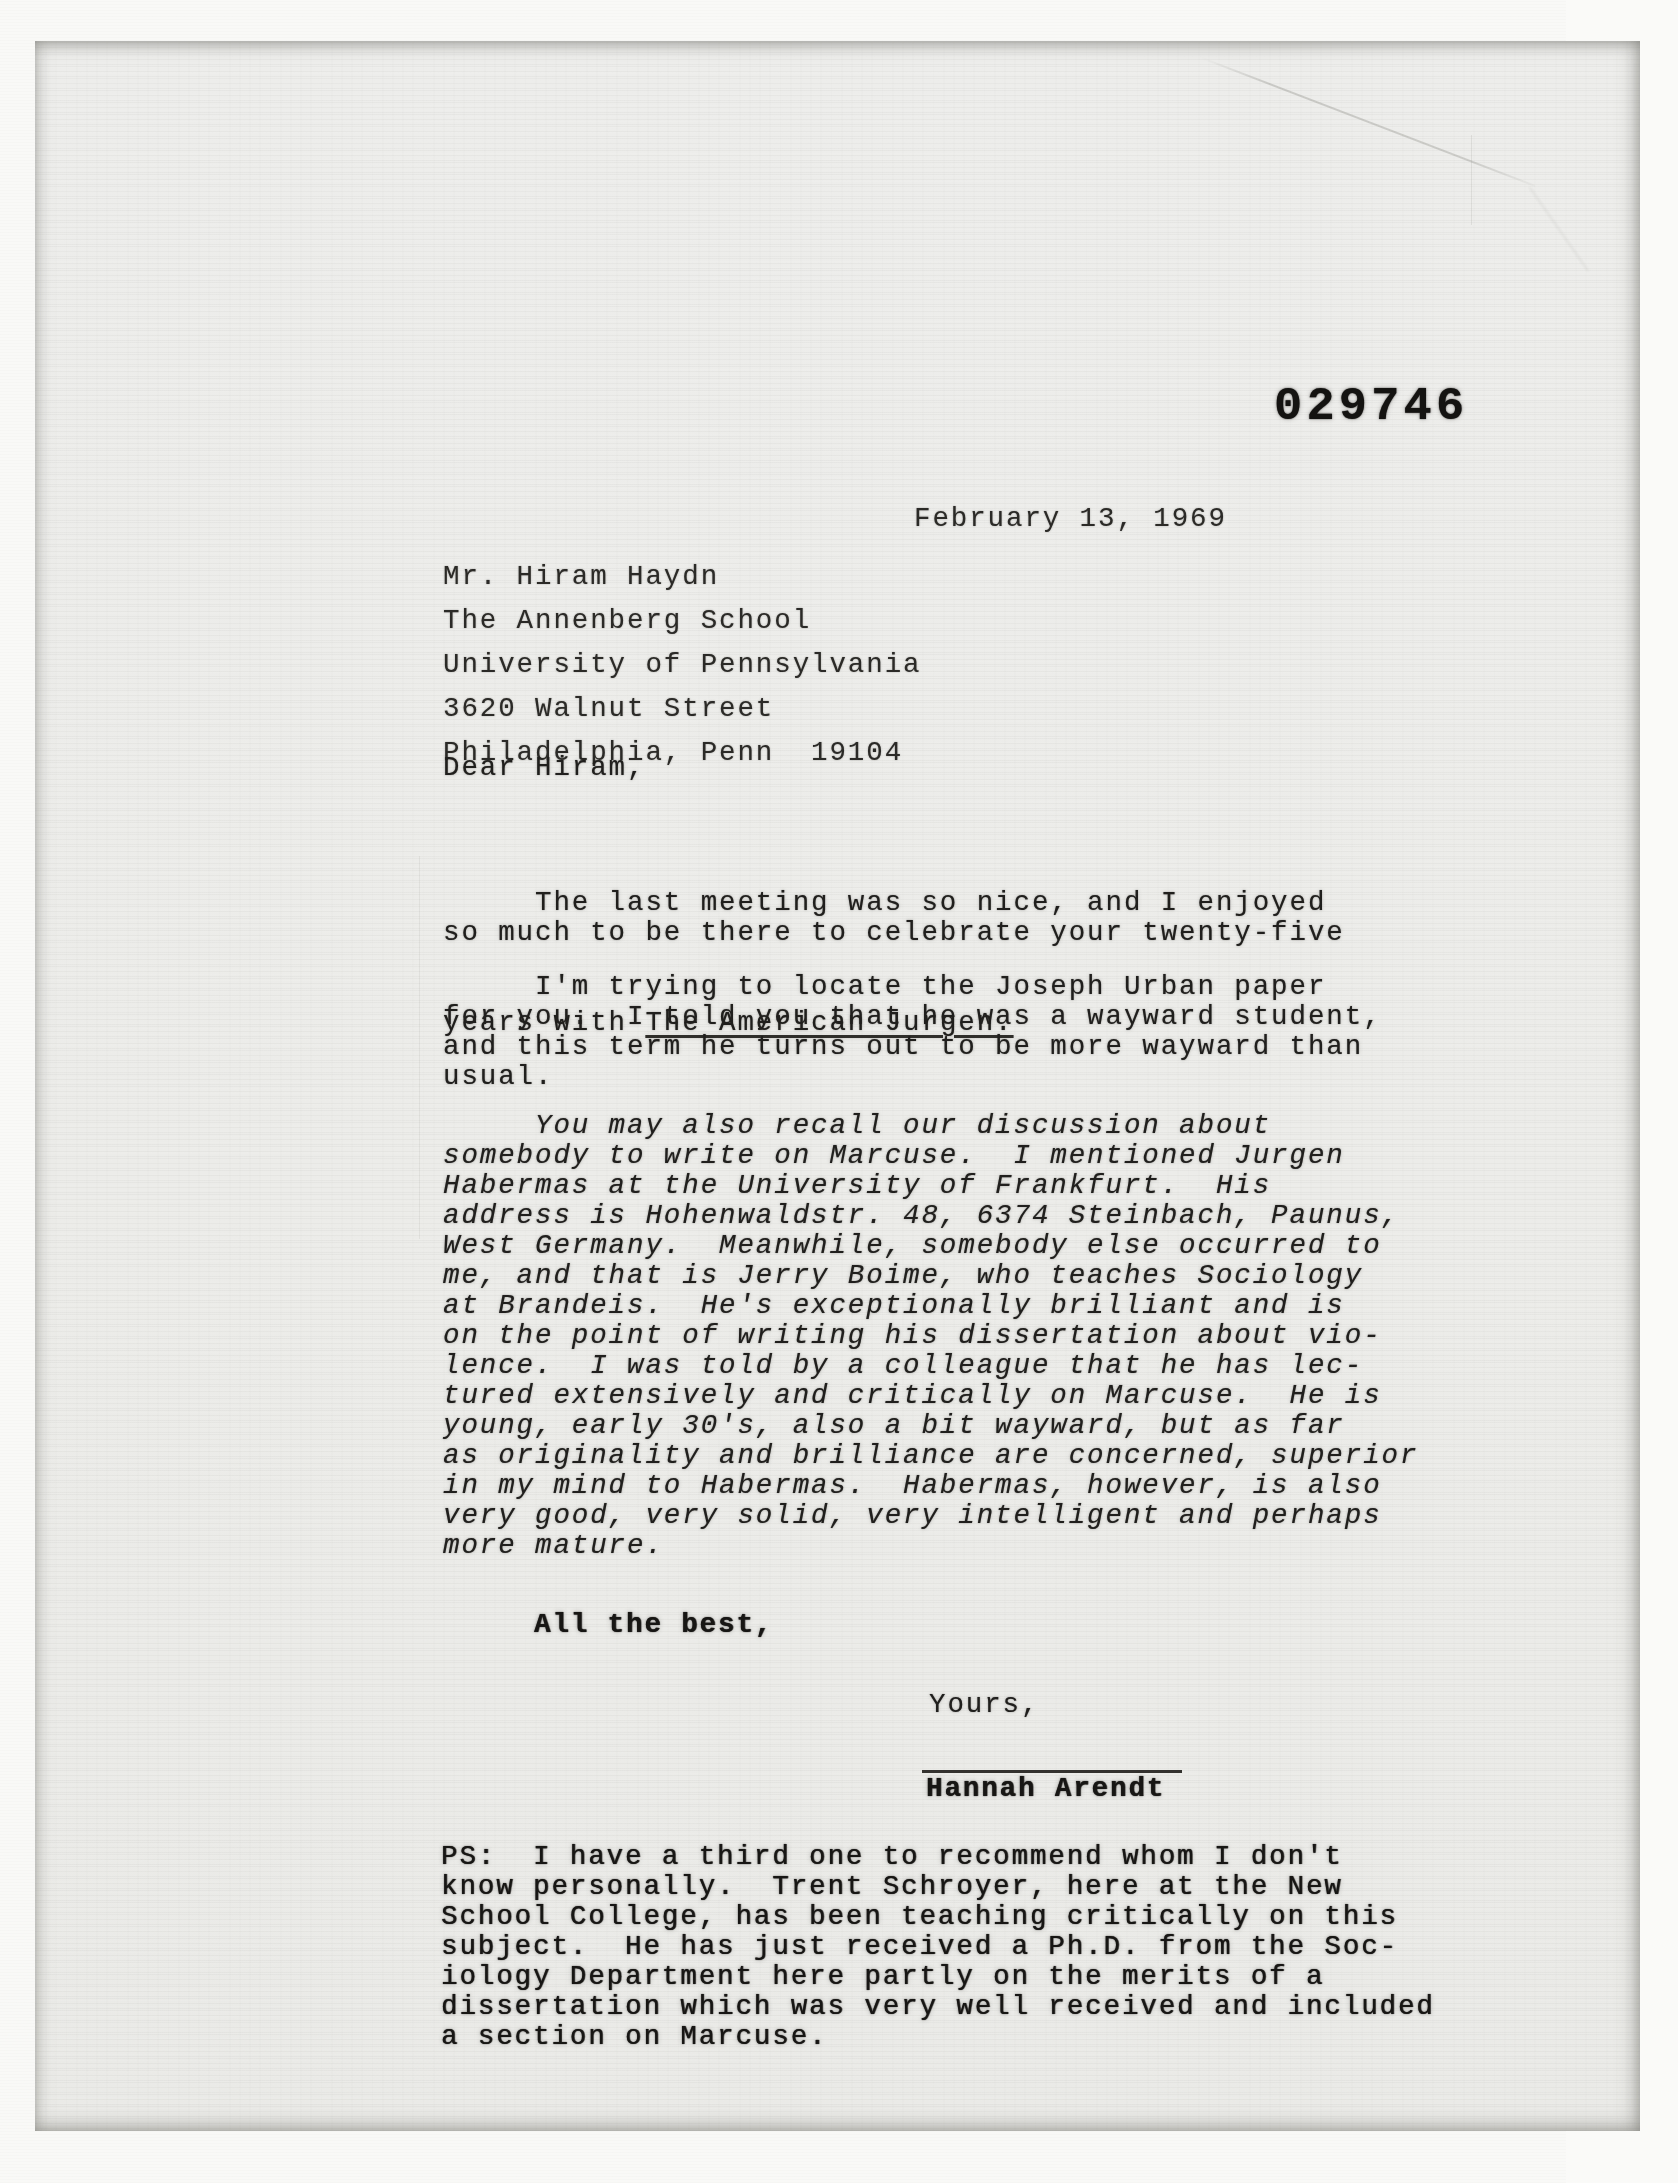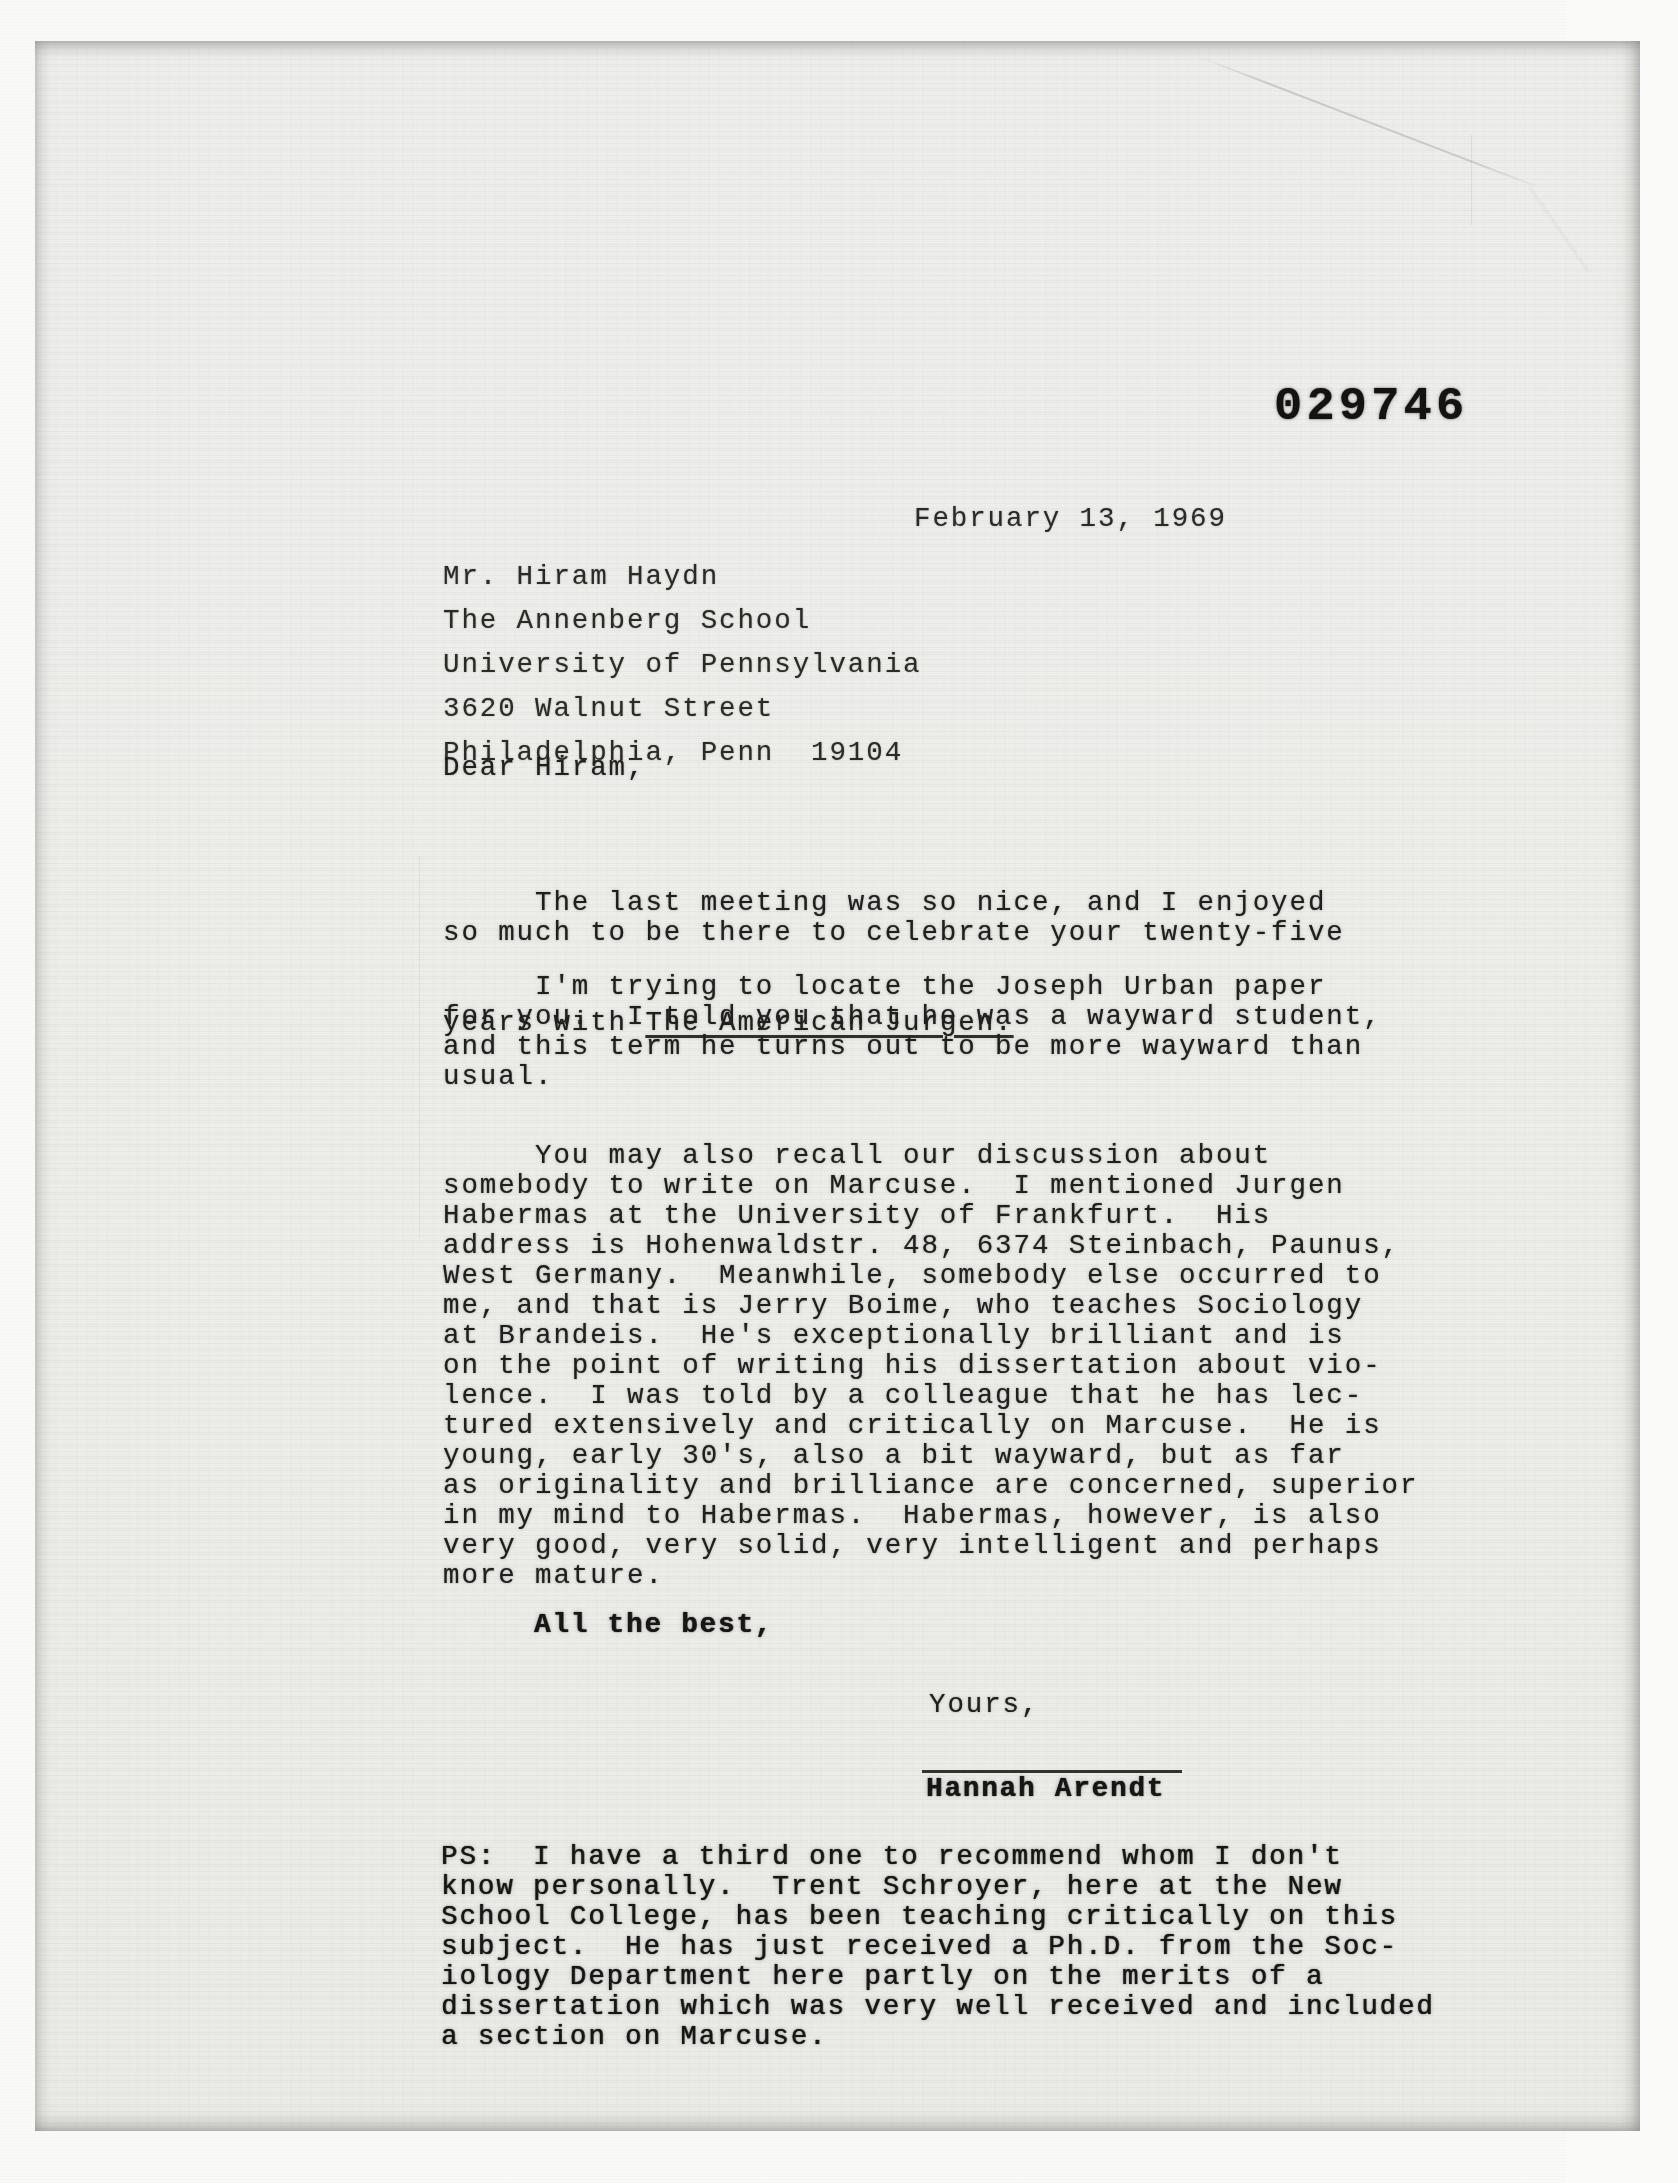--- a/index.html
+++ b/index.html
@@ -130,21 +130,21 @@
     <div>     The last meeting was so nice, and I enjoyed
 so much to be there to celebrate your twenty-five</div>
     <div><span>years with </span><span class="underlined">The American Jurgen.</span></div>
   </div>
 
   <div class="typed" style="left:443px; top:956px;margin-top:16px;">     I'm trying to locate the Joseph Urban paper
 for you.  I told you that he was a wayward student,
 and this term he turns out to be more wayward than
 usual.</div>
 
-  <div class="typed" style="left:443px; top:1141px;">     You may also recall our discussion about
+  <div class="typed" style="left:443px; top:1111px;font-style:italic;">     You may also recall our discussion about
 somebody to write on Marcuse.  I mentioned Jurgen
 Habermas at the University of Frankfurt.  His
 address is Hohenwaldstr. 48, 6374 Steinbach, Paunus,
 West Germany.  Meanwhile, somebody else occurred to
 me, and that is Jerry Boime, who teaches Sociology
 at Brandeis.  He's exceptionally brilliant and is
 on the point of writing his dissertation about vio-
 lence.  I was told by a colleague that he has lec-
 tured extensively and critically on Marcuse.  He is
 young, early 30's, also a bit wayward, but as far

